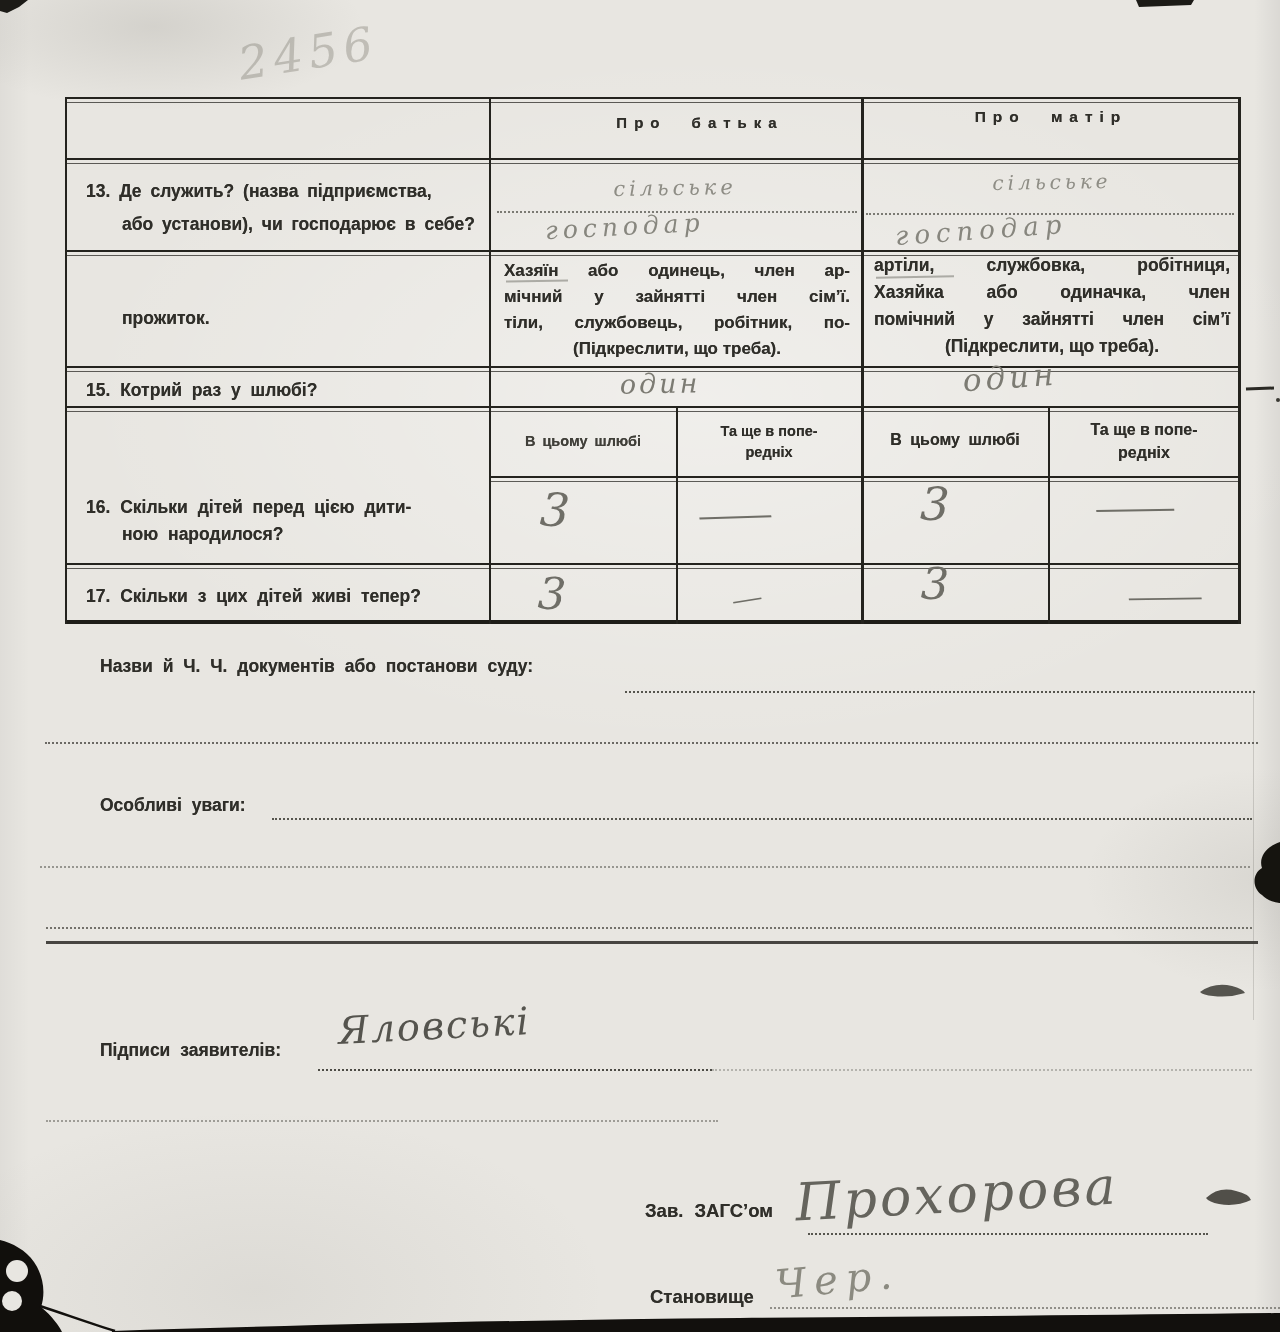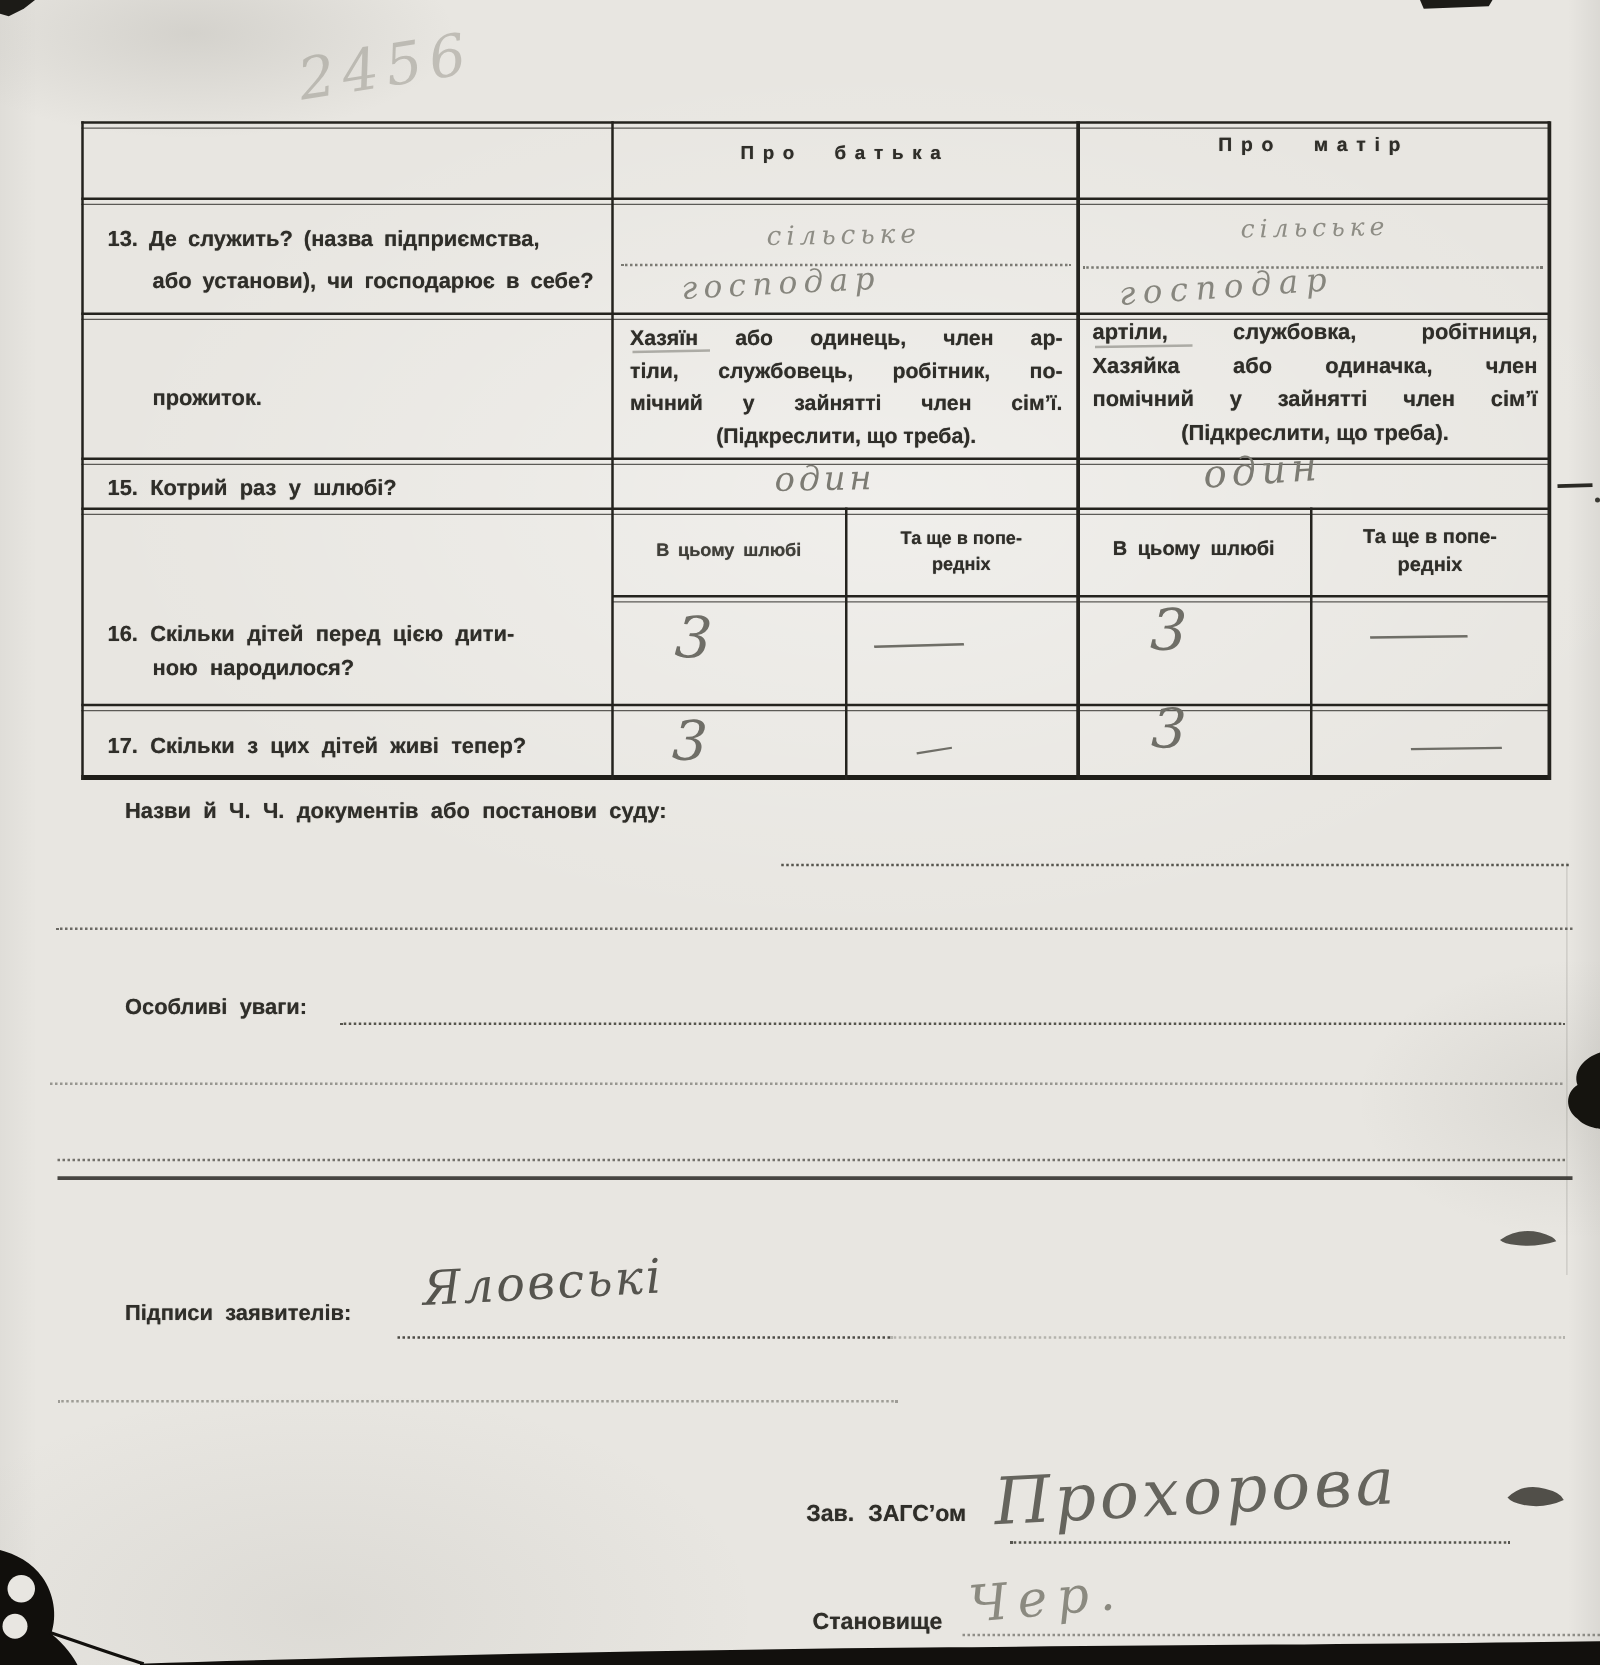--- a/index.html
+++ b/index.html
@@ -46,41 +46,41 @@
   <div class="hline" style="left:65px;top:563px;width:1175px;"></div>
   <div class="thick" style="left:65px;top:620px;width:1175px;"></div>
 
   <div class="vline" style="left:65px;top:97px;height:527px;"></div>
   <div class="vline" style="left:489px;top:97px;height:527px;"></div>
   <div class="vline" style="left:861px;top:97px;height:527px;width:3px;"></div>
   <div class="vline" style="left:1238px;top:97px;height:527px;width:3px;"></div>
   <div class="vline" style="left:676px;top:406px;height:218px;"></div>
   <div class="vline" style="left:1048px;top:406px;height:218px;"></div>
 
-  <div class="abs print center" style="left:490px;top:114px;width:372px;font-size:15px;letter-spacing:7px;word-spacing:14px;">Про батька</div>
+  <div class="abs print center" style="left:514px;top:114px;width:372px;font-size:15px;letter-spacing:7px;word-spacing:14px;">Про батька</div>
   <div class="abs print center" style="left:862px;top:108px;width:378px;font-size:15.5px;letter-spacing:7px;word-spacing:14px;">Про матір</div>
 
   <div class="abs" style="left:86px;top:181px;width:404px;">
     <div class="print" style="font-size:17.5px;word-spacing:4px;">13. Де служить? (назва підприємства,</div>
     <div class="print" style="font-size:17.5px;word-spacing:4px;margin-left:36px;margin-top:12px;">або установи), чи господарює в себе?</div>
   </div>
   <div class="abs hw center" style="left:500px;top:176px;width:350px;font-size:21px;letter-spacing:4px;transform:rotate(-1deg);color:#8e8d85;">сільське</div>
   <div class="dotl" style="left:497px;top:211px;width:360px;opacity:.75;"></div>
   <div class="abs hw" style="left:545px;top:212px;font-size:25px;letter-spacing:5px;transform:rotate(-3deg);color:#87867e;">господар</div>
   <div class="abs hw center" style="left:872px;top:170px;width:360px;font-size:20px;letter-spacing:4px;transform:rotate(-1deg);color:#8e8d85;">сільське</div>
   <div class="dotl" style="left:866px;top:213px;width:368px;opacity:.75;"></div>
   <div class="abs hw" style="left:895px;top:215px;font-size:26px;letter-spacing:6px;transform:rotate(-4deg);color:#87867e;">господар</div>
 
   <div class="abs" style="left:86px;top:283px;width:404px;">
     <div class="print" style="font-size:17.5px;word-spacing:7px;margin-left:36px;margin-top:25px;">прожиток.</div>
   </div>
   <div class="abs" style="left:504px;top:258px;width:346px;">
     <div class="print jline" style="font-size:17px;line-height:26px;">Хазяїн або одинець, член ар-</div>
+    <div class="print jline" style="font-size:17px;line-height:26px;">мічний у зайнятті член сім’ї.</div>
     <div class="print jline" style="font-size:17px;line-height:26px;">тіли, службовець, робітник, по-</div>
-    <div class="print jline" style="font-size:17px;line-height:26px;">мічний у зайнятті член сім’ї.</div>
     <div class="print center" style="font-size:17px;line-height:26px;">(Підкреслити, що треба).</div>
   </div>
   <div class="pencil-underline" style="left:506px;top:280px;width:62px;transform:rotate(-1deg);"></div>
   <div class="abs" style="left:874px;top:252px;width:356px;">
     <div class="print jline" style="font-size:17.5px;line-height:27px;">артіли, службовка, робітниця,</div>
     <div class="print jline" style="font-size:17.5px;line-height:27px;">Хазяйка або одиначка, член</div>
     <div class="print jline" style="font-size:17.5px;line-height:27px;">помічний у зайнятті член сім’ї</div>
     <div class="print center" style="font-size:17.5px;line-height:27px;">(Підкреслити, що треба).</div>
   </div>
   <div class="pencil-underline" style="left:876px;top:276px;width:78px;transform:rotate(-1deg);"></div>
@@ -112,21 +112,21 @@
       <span class="dash" style="transform:scaleX(2.6) rotate(-2deg);">—</span></div>
 
   <div class="abs print" style="left:86px;top:586px;font-size:17.5px;word-spacing:5px;">17. Скільки з цих дітей живі тепер?</div>
   <div class="abs hw center" style="left:512px;top:568px;width:80px;font-size:44px;transform:rotate(3deg);color:#6f6e67;">3</div>
   <div class="abs center" style="left:722px;top:583px;width:50px;font-size:26px;">
       <span class="dash" style="transform:scaleX(1.1) rotate(-10deg);">—</span></div>
   <div class="abs hw center" style="left:895px;top:558px;width:80px;font-size:44px;transform:rotate(2deg);color:#6f6e67;">3</div>
   <div class="abs center" style="left:1110px;top:581px;width:110px;font-size:28px;">
       <span class="dash" style="transform:scaleX(2.6) rotate(-2deg);">—</span></div>
 
-  <div class="abs print" style="left:100px;top:638px;font-size:17.5px;word-spacing:5px;">Назви й Ч. Ч. документів або постанови суду:</div>
+  <div class="abs print" style="left:100px;top:656px;font-size:17.5px;word-spacing:5px;">Назви й Ч. Ч. документів або постанови суду:</div>
   <div class="dotl" style="left:625px;top:691px;width:630px;"></div>
   <div class="dotl" style="left:45px;top:742px;width:1213px;opacity:.8;border-top-color:#4c4b45;"></div>
 
   <div class="abs print" style="left:100px;top:795px;font-size:17.5px;word-spacing:5px;">Особливі уваги:</div>
   <div class="dotl" style="left:272px;top:818px;width:980px;"></div>
   <div class="dotl" style="left:40px;top:866px;width:1210px;opacity:.55;"></div>
   <div class="dotl" style="left:46px;top:927px;width:1206px;opacity:.8;"></div>
   <div class="soll" style="left:46px;top:941px;width:1212px;"></div>
 
   <div class="abs print" style="left:100px;top:1040px;font-size:17.5px;word-spacing:5px;">Підписи заявителів:</div>

